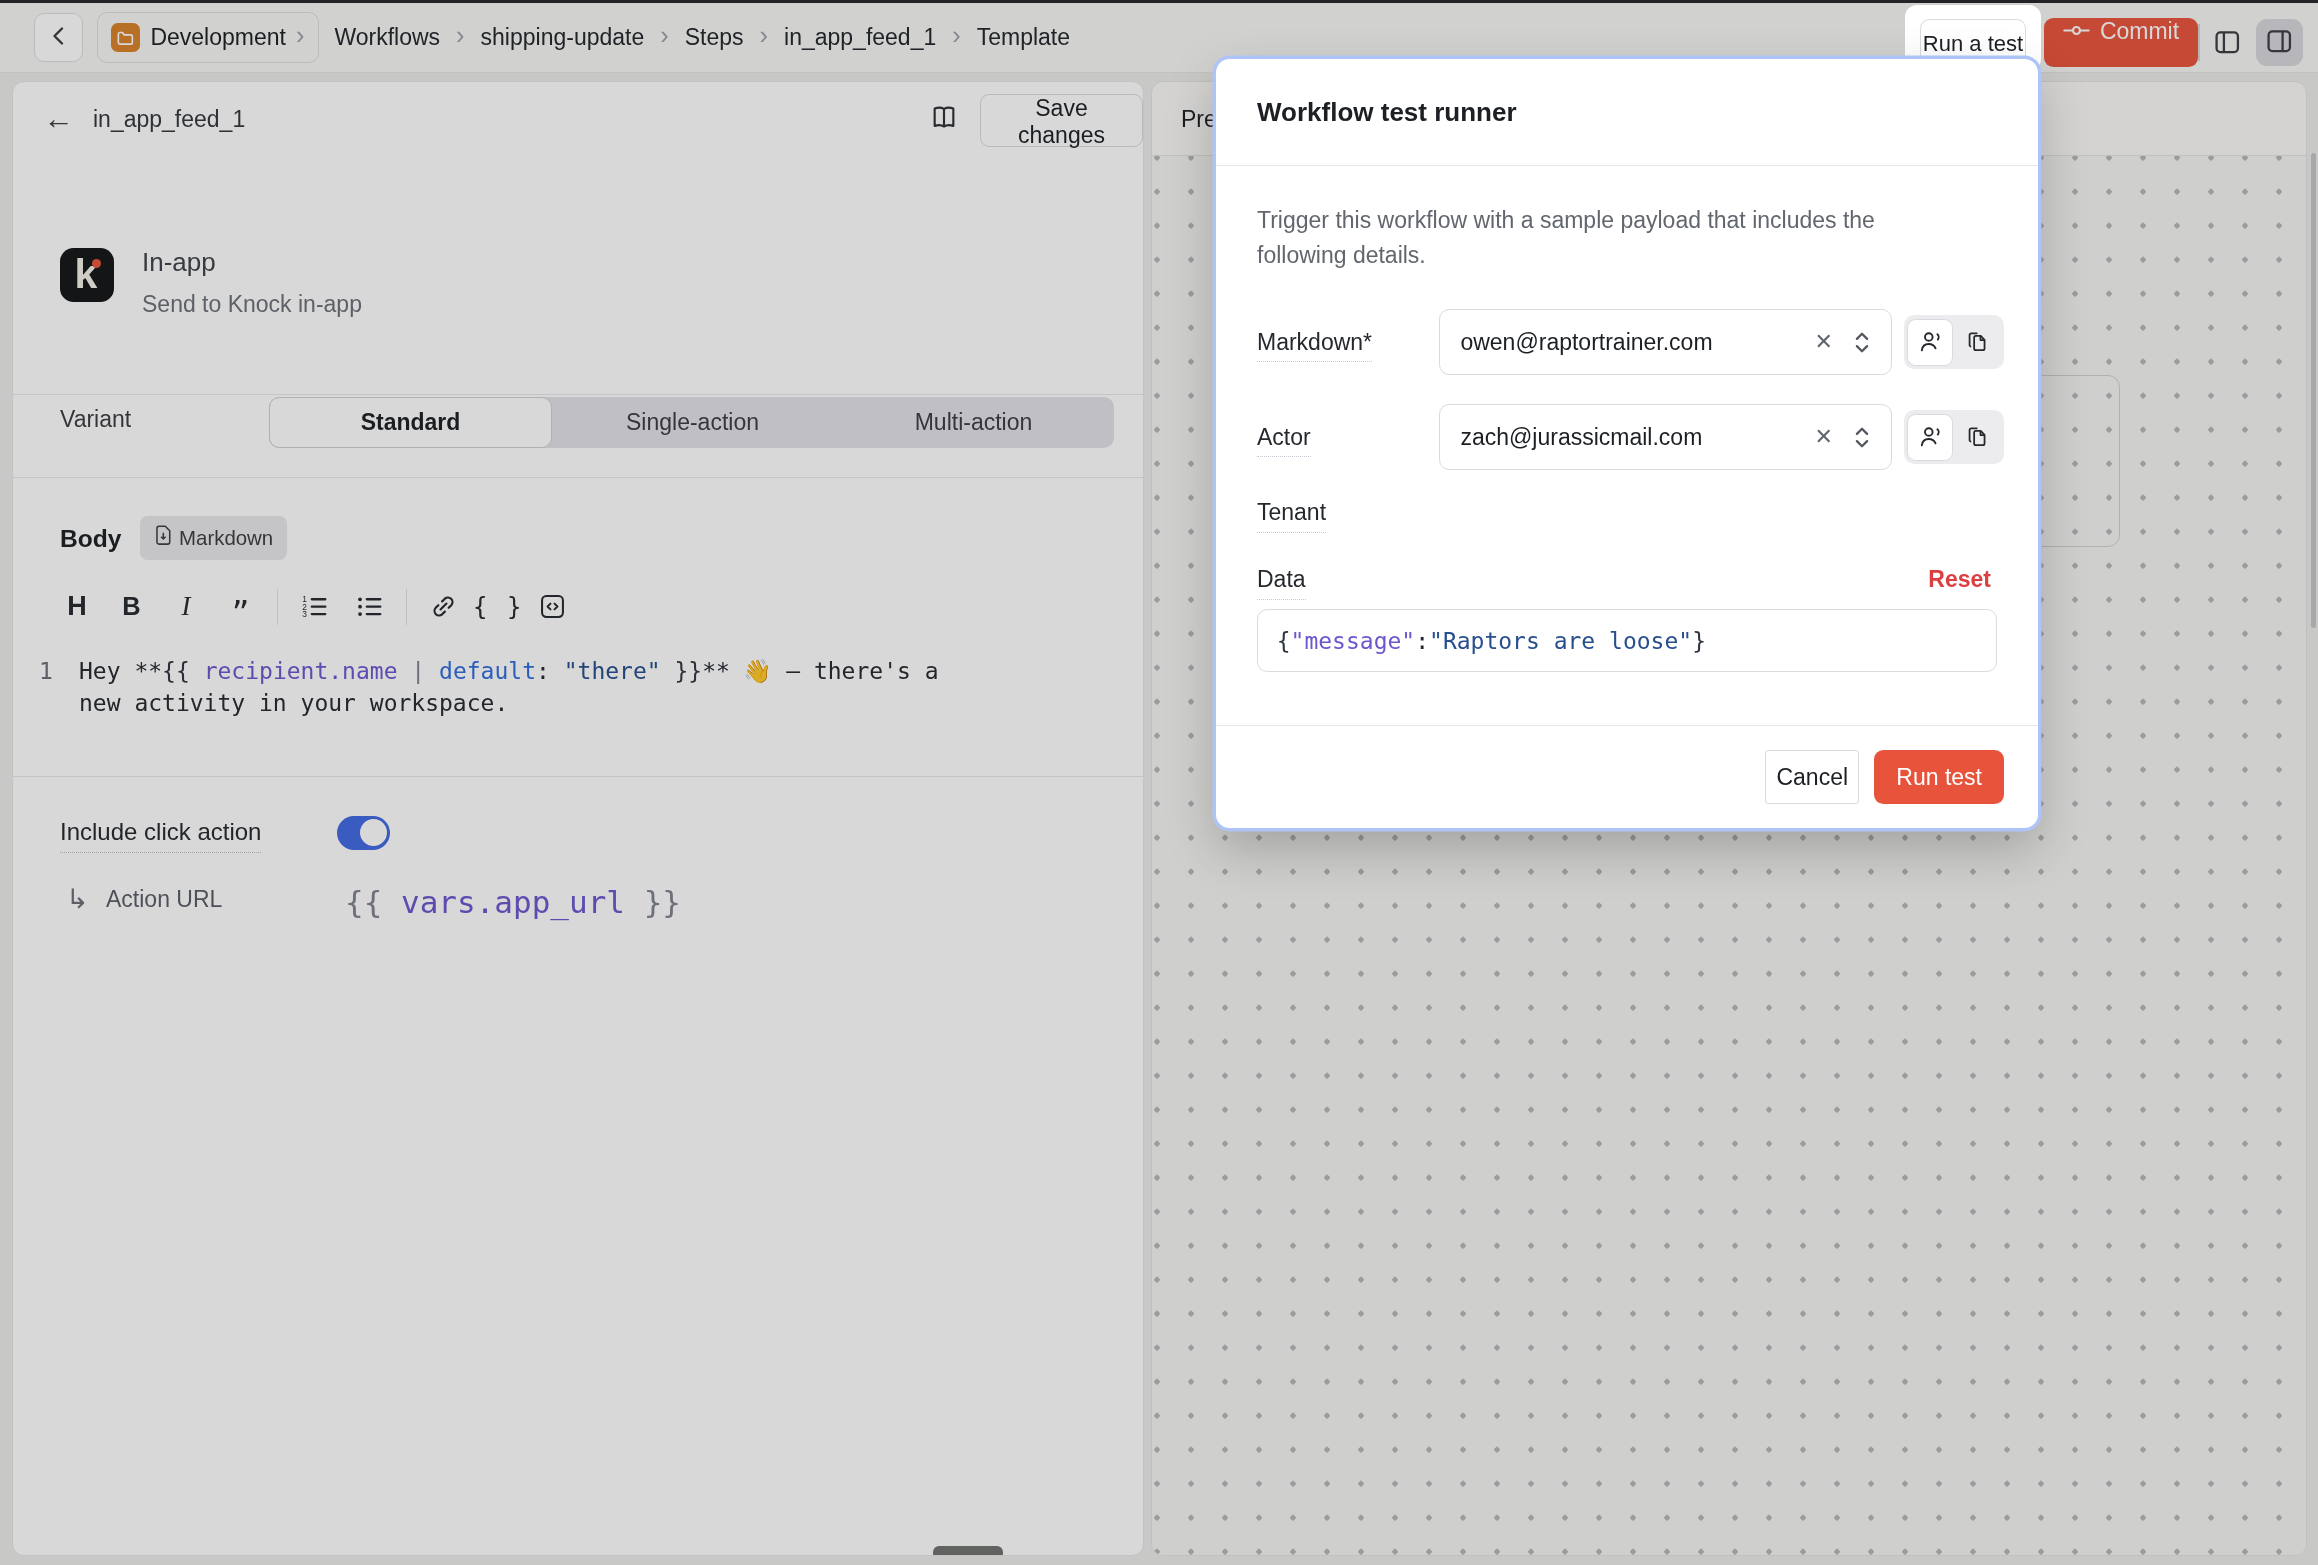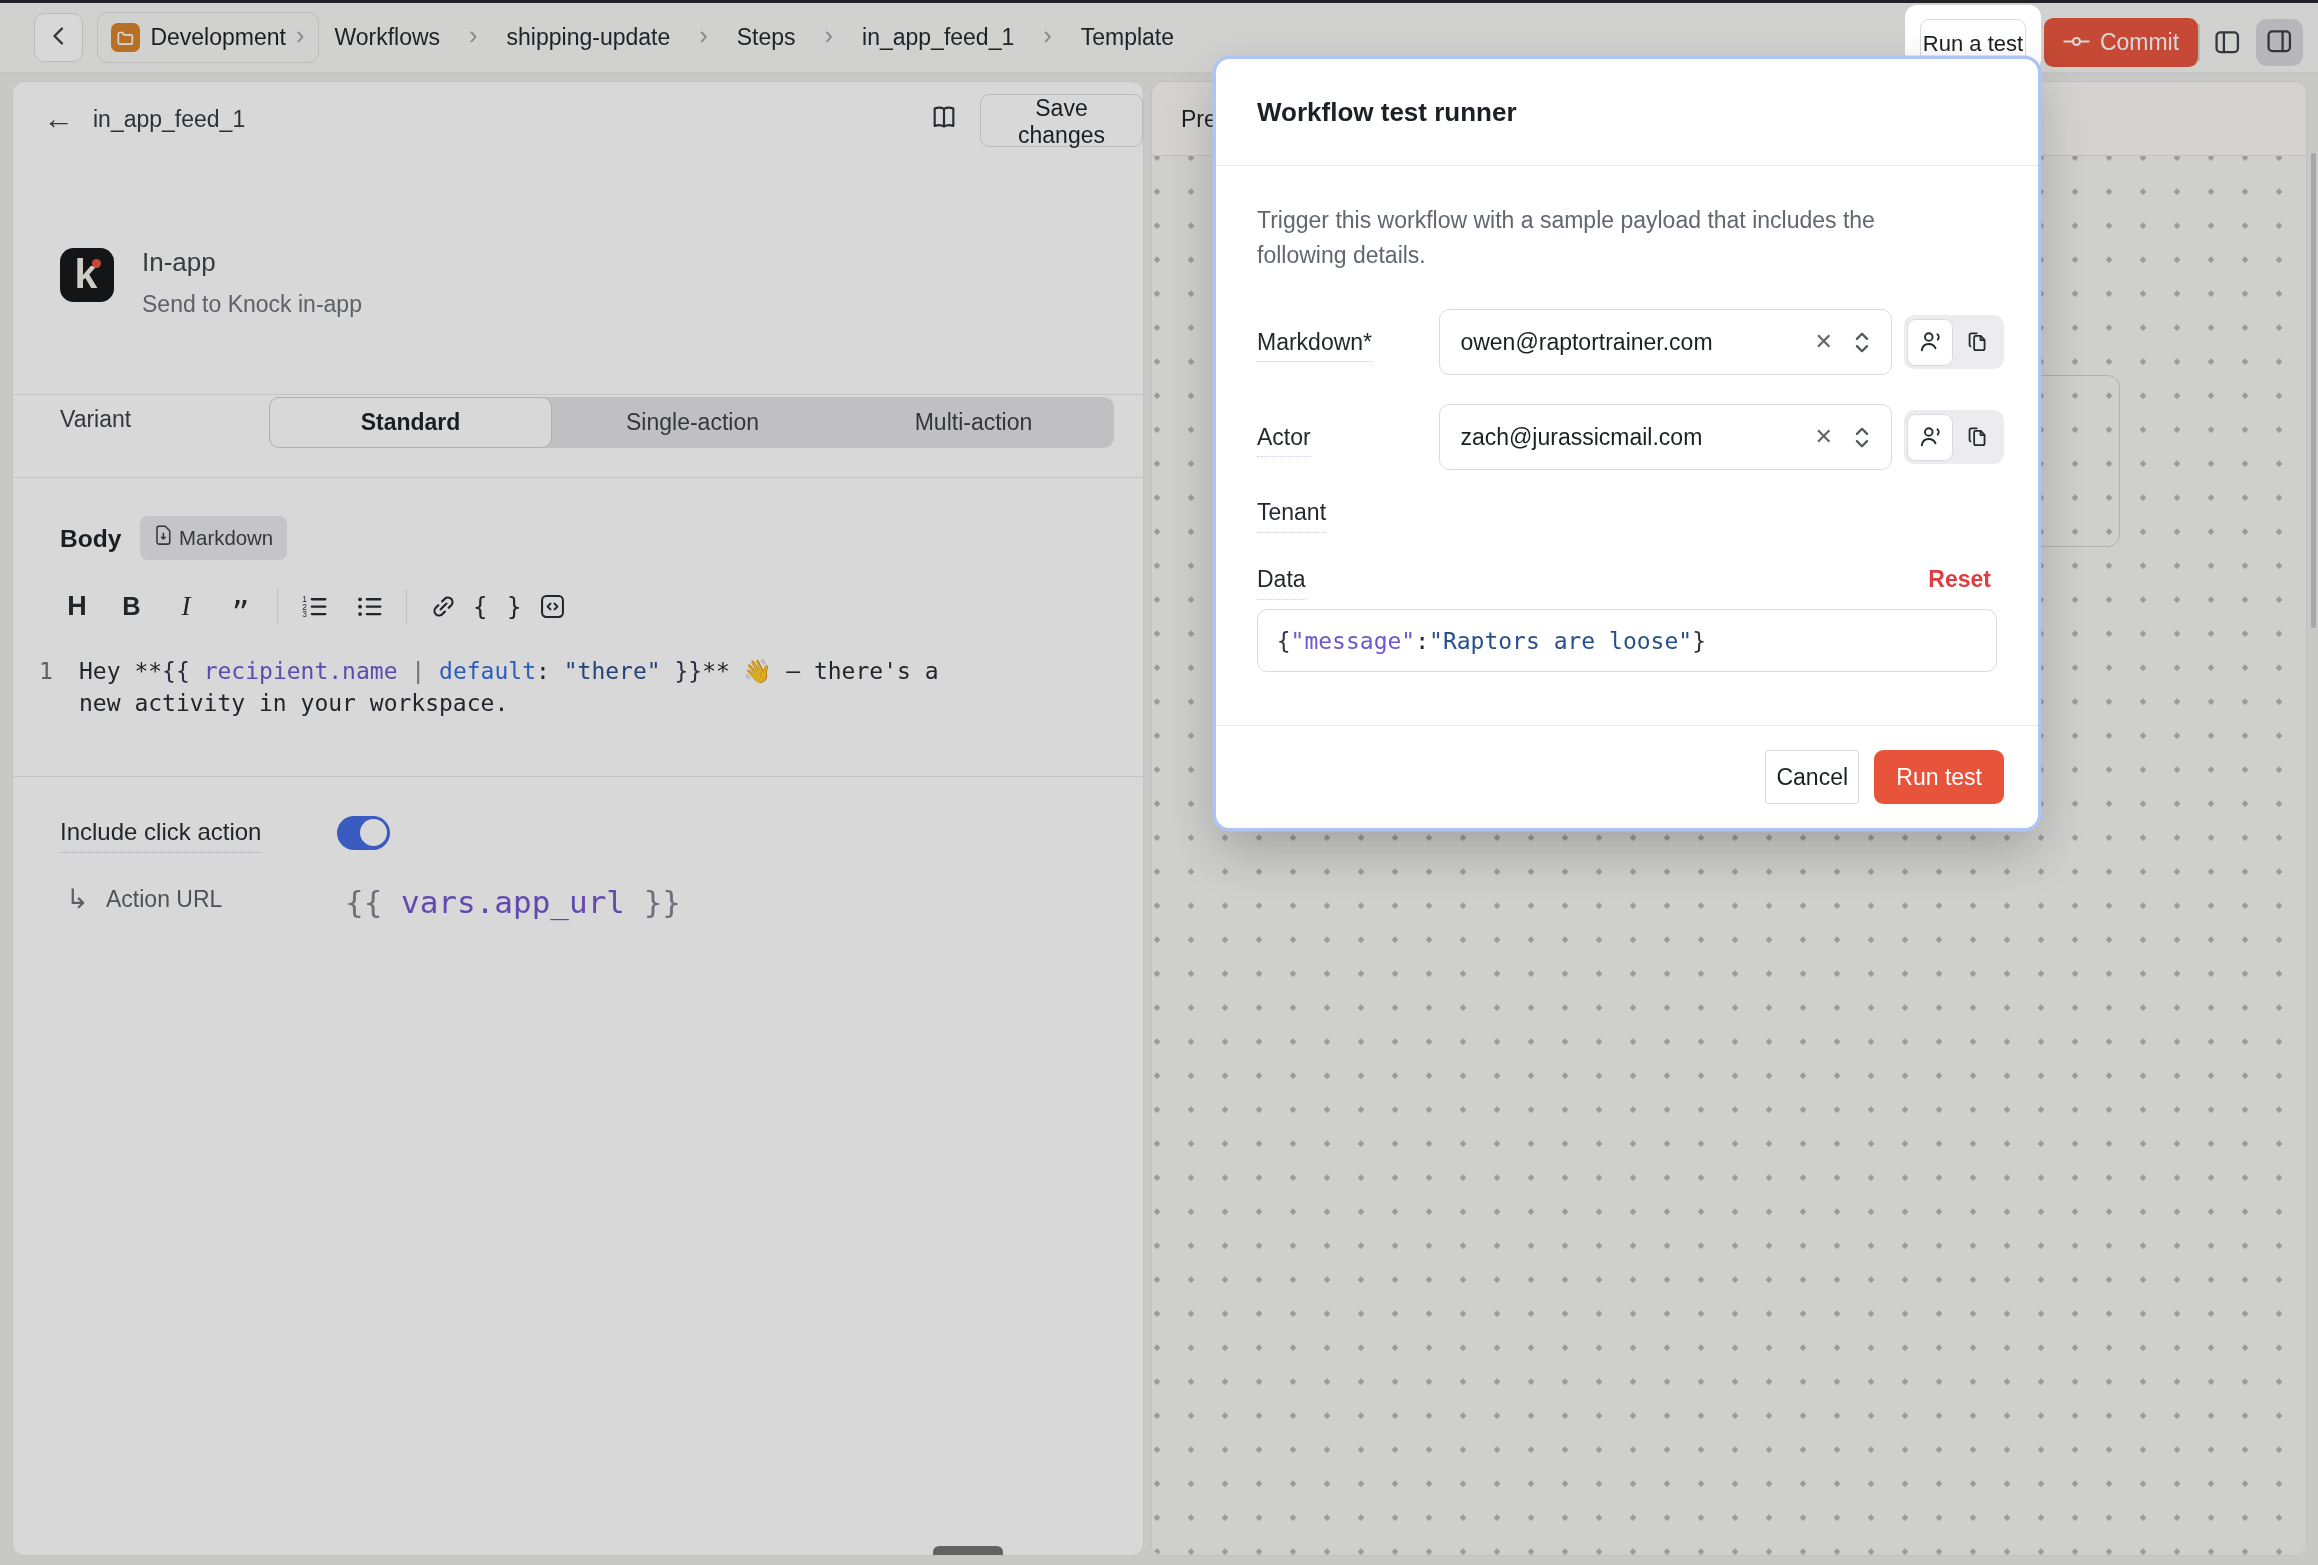--- a/index.html
+++ b/index.html
@@ -14,24 +14,24 @@
   .topbar{position:absolute;left:0;top:3.4px;width:100%;height:70px;background:#f7f7f5;
     border-bottom:1.3px solid #e5e5e3;display:flex;align-items:center;padding-left:34px;box-sizing:border-box;z-index:1;}
   .icon-btn-sq{width:49px;height:49px;background:#fff;border:1.3px solid #dcdce0;border-radius:10.2px;
     display:flex;align-items:center;justify-content:center;color:#3a3d42;flex:none;}
   .env-box{margin-left:13.6px;height:49px;border:1.3px solid #dcdce0;border-radius:10.2px;display:flex;
     align-items:center;padding:0 13.6px;gap:10.2px;background:transparent;flex:none;}
   .env-icon{width:29px;height:29px;border-radius:6.8px;background:var(--env_orange,#D9822B);
     display:flex;align-items:center;justify-content:center;}
   .env-label{font-size:23px;font-weight:500;}
   .crumb-sep{color:#9aa0a8;font-size:25.4px;line-height:1;transform:translateY(-1.7px);}
-  .crumbs{display:flex;align-items:center;gap:29px;margin-left:15.3px;font-size:23px;color:#22262b;}
+  .crumbs{display:flex;align-items:center;gap:16px;margin-left:15.3px;font-size:23px;color:#22262b;}
   .crumb{white-space:nowrap;}
   .commit-btn{position:absolute;left:2044px;top:14.4px;height:49px;border-radius:9.3px;background:var(--accent,#E8543B);
-    color:#fff;font-size:23px;font-weight:500;display:flex;align-items:center;gap:10.2px;padding:0 18.7px;border:none;}
+    color:#fff;font-size:23px;font-weight:500;display:flex;align-items:flex-start;gap:10.2px;padding:0 18.7px;border:none;}
   .top-vdiv{position:absolute;left:2198px;top:20.4px;height:37px;width:1.7px;background:#d6d6da;}
   .panel-btn{position:absolute;top:21px;width:39px;height:39px;display:flex;align-items:center;
     justify-content:center;color:#3a3d42;background:transparent;border:none;border-radius:8.5px;}
   .panel-btn.active{background:#d8d8dc;top:16px;width:47px;height:47px;border-radius:11px;}
 
   
   .editor-panel{position:absolute;left:12px;top:81px;width:1130px;bottom:10.2px;background:#fff;
     border:0.8px solid #e6e6e8;border-radius:12px;z-index:1;overflow:hidden;}
   .ep-header{position:absolute;left:0;top:0;width:100%;height:85px;}
   .back-arrow{position:absolute;left:30.5px;top:18.7px;font-size:30.5px;color:#3a3d42;}

